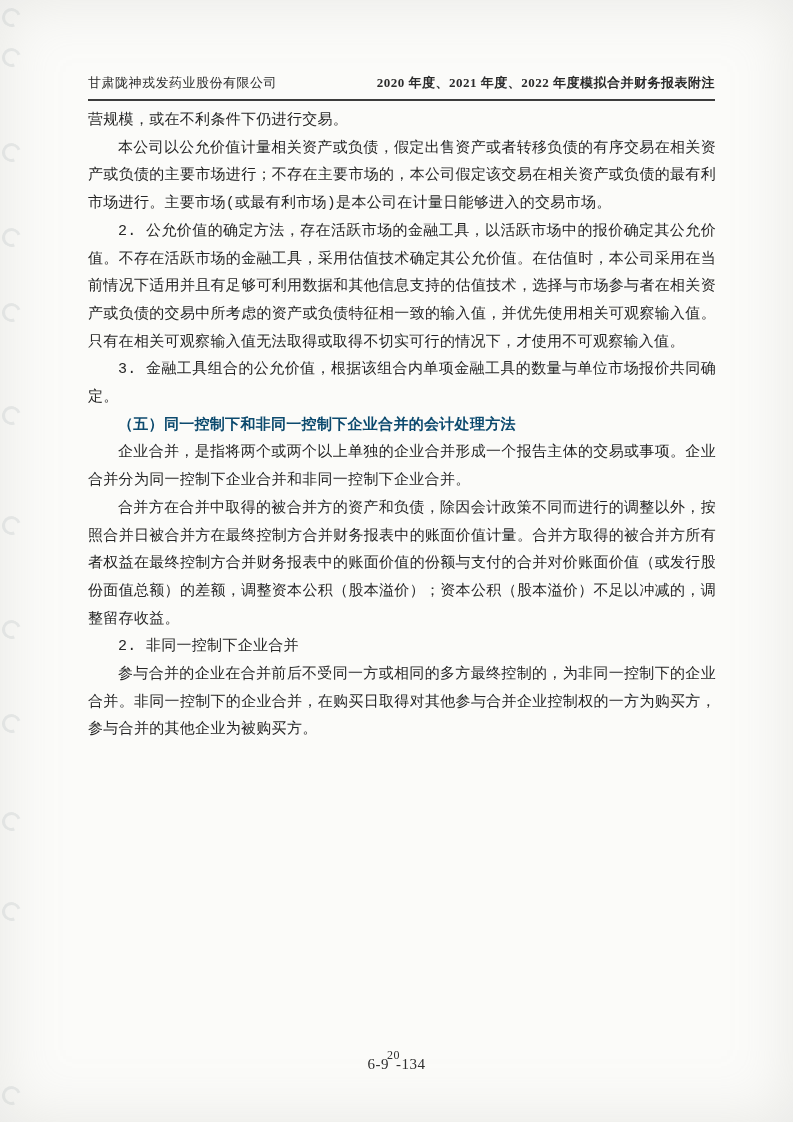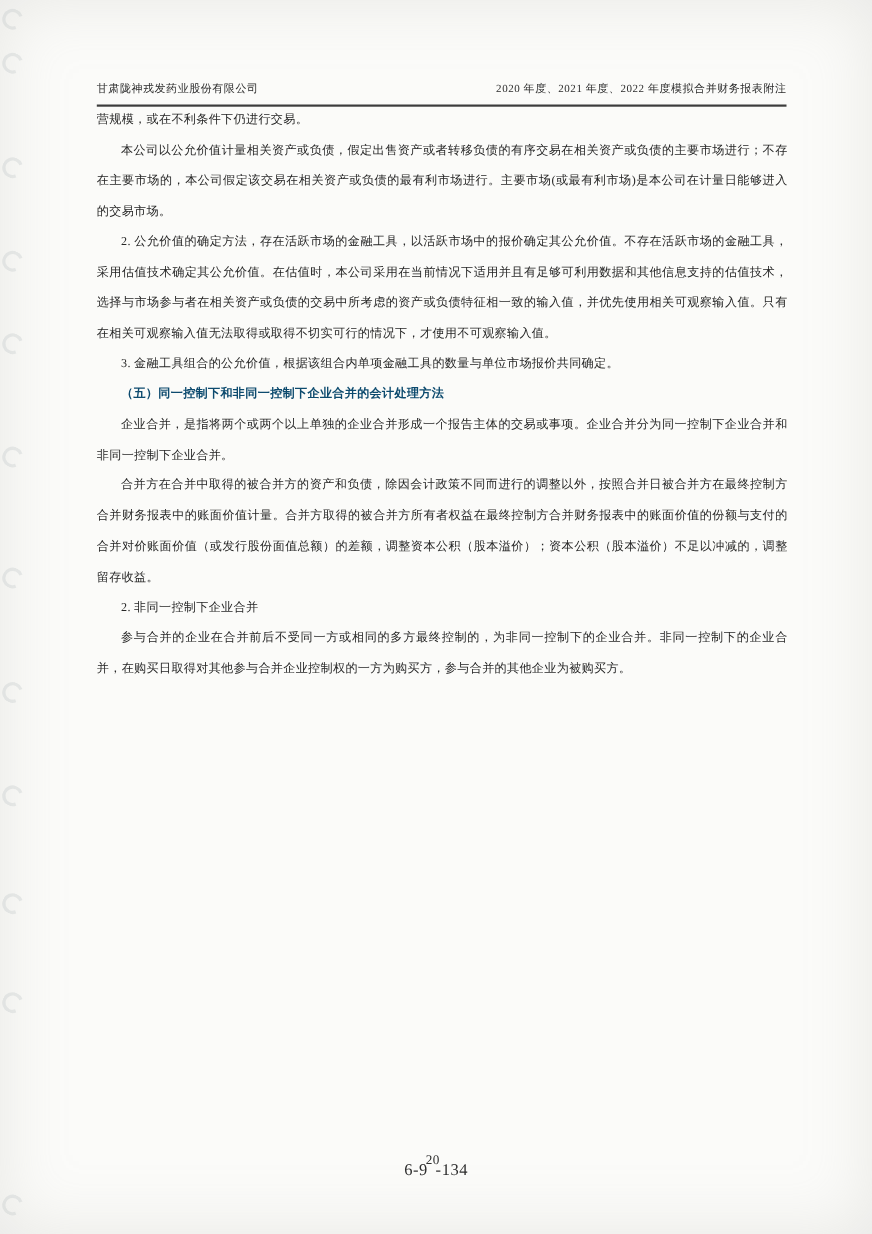--- a/index.html
+++ b/index.html
@@ -16,32 +16,33 @@
   }
   
   .ring{
     position:absolute;left:2px;width:13px;height:13px;
     border:3px solid #b9c0c2;border-right-color:transparent;border-radius:50%;
     opacity:0.28;transform:rotate(25deg);
   }
   .header{
     position:absolute;left:88px;right:78px;top:74px;
     display:flex;justify-content:space-between;align-items:flex-end;
-    font-size:10px;color:#2b2b2b;
+    font-size:13px;color:#2b2b2b;
     border-bottom:2px solid #3c3c3c;
     padding-bottom:7px;
     letter-spacing:0.5px;
   }
   .header .company{font-weight:normal;}
-  .header .title{font-weight:normal;margin-left:28px;}
+  .header .title{font-weight:bold;margin-left:28px;}
   .content{
-    position:absolute;left:88px;top:96px;width:628px;
-    font-size:11px;line-height:27.7px;color:#262626;
+    position:absolute;left:88px;top:107px;width:628px;
+    font-size:15px;line-height:27.7px;color:#262626;
     text-align:justify;
     letter-spacing:0.3px;
+    font-family:Liberation Mono, monospace;
   }
   .content p{margin:0;text-indent:2em;}
   .content p.no-indent{text-indent:0;}
   .content p.heading{font-weight:bold;color:#0c4a6e;}
   .footer{
     position:absolute;left:0;top:1056px;width:100%;
     text-align:center;color:#2e2e2e;font-size:15px;
     letter-spacing:0.5px;
   }
   .footer .pageno{position:relative;display:inline-block;}

